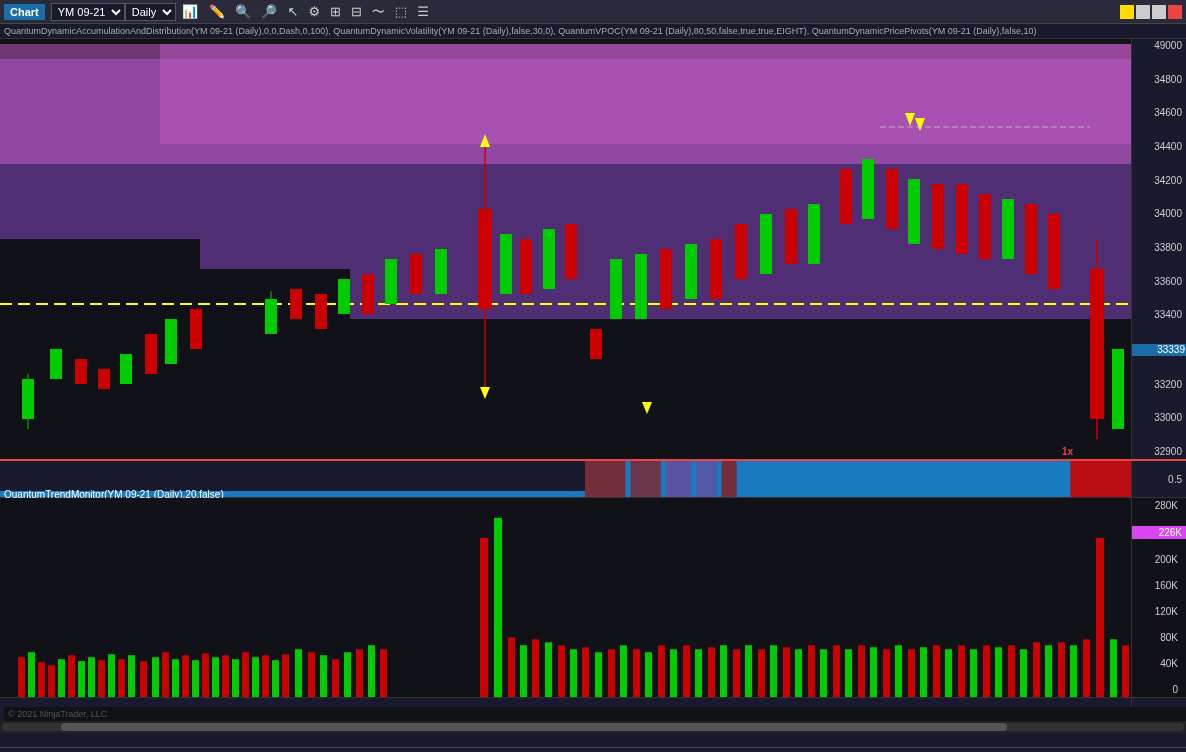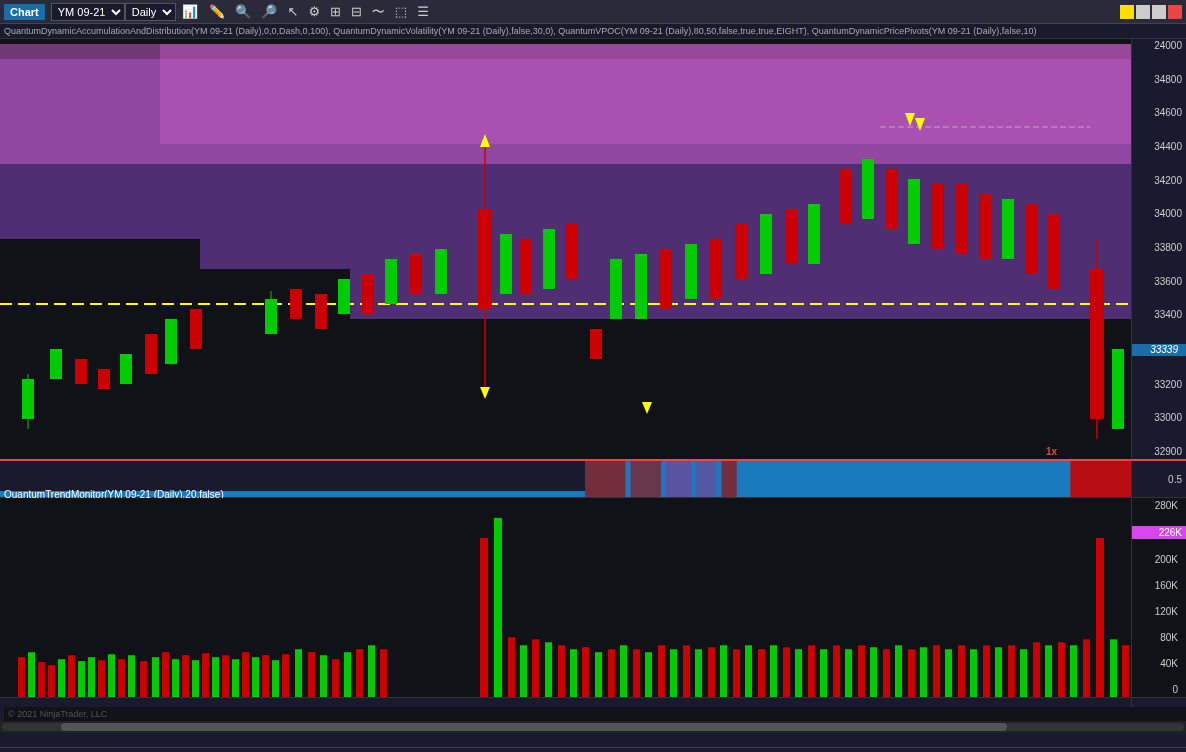--- a/index.html
+++ b/index.html
@@ -53,21 +53,21 @@
       display: flex; flex-direction: column;
       justify-content: space-between;
       padding: 2px 0;
       position: relative;
     }
     .price-label {
       color: #ccc; font-size: 10px; text-align: right;
       padding-right: 4px; line-height: 1;
     }
     .price-label.highlight {
-      background: #1a6ea8; color: #fff; padding: 1px 8px; font-style: italic;
+      background: #1a6ea8; color: #fff; padding: 1px 1px;
     }
 
     
     #trend-monitor {
       display: flex; height: 38px; border-top: 2px solid #e44;
     }
     #trend-label {
       width: 585px; background: #1a7abf; color: #fff;
       font-size: 10px; padding: 2px 4px; display: flex; align-items: center; margin-top: 30px;
     }
@@ -240,25 +240,25 @@
       <line x1="1097" y1="200" x2="1097" y2="230" stroke="#cc0000" stroke-width="1.5"></line>
       <line x1="1097" y1="380" x2="1097" y2="400" stroke="#cc0000" stroke-width="1.5"></line>
 
       <rect x="1112" y="310" width="12" height="80" fill="#00cc00"></rect>
 
       <line x1="880" y1="88" x2="1090" y2="88" stroke="#cccccc" stroke-width="1" stroke-dasharray="6,3" opacity="0.7"></line>
 
       <polygon points="647,375 642,363 652,363" fill="#ffff00"></polygon>
     </svg>
 
-    <div style="position:absolute; bottom:2px; right:74px; color:#e44; font-size:10px; font-weight:bold;">1x</div>
+    <div style="position:absolute; bottom:2px; right:58px; color:#e44; font-size:10px; font-weight:bold;">1x</div>
   </div>
 
   <div id="price-axis">
-    <span class="price-label">24000</span>
+    <span class="price-label">49000</span>
     <span class="price-label">34800</span>
     <span class="price-label">34600</span>
     <span class="price-label">34400</span>
     <span class="price-label">34200</span>
     <span class="price-label">34000</span>
     <span class="price-label">33800</span>
     <span class="price-label">33600</span>
     <span class="price-label">33400</span>
     <span class="price-label highlight">33339</span>
     <span class="price-label">33200</span>

